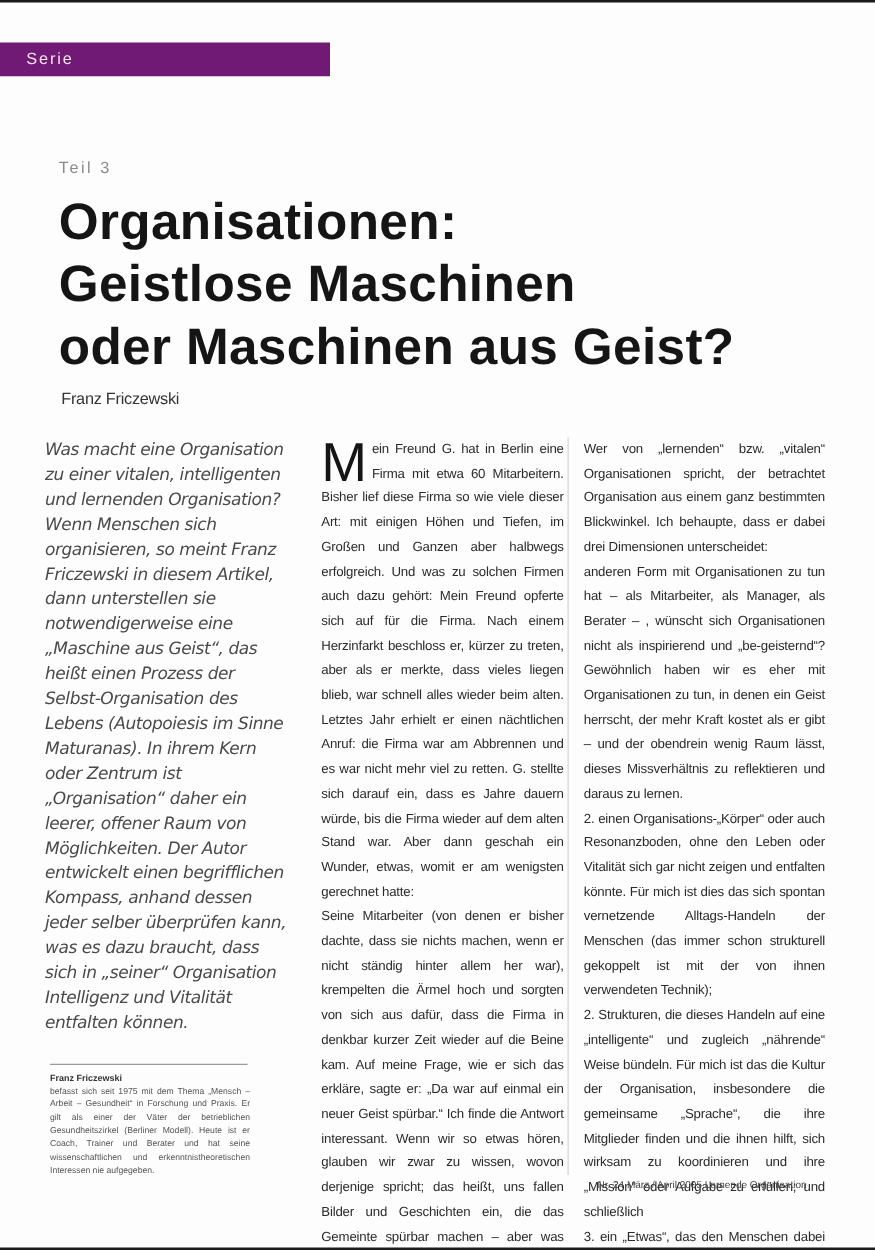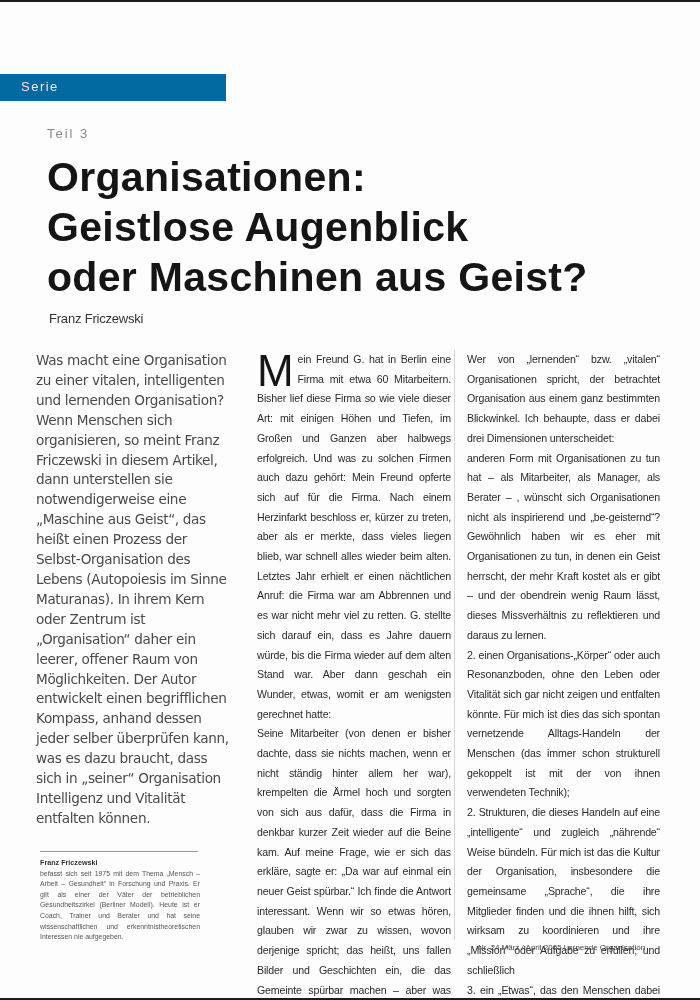--- a/index.html
+++ b/index.html
@@ -5,23 +5,22 @@
   html, body { margin: 0; padding: 0; }
   body {
     width: 700px; height: 1000px; position: relative; overflow: hidden;
     background: #fdfdfd;
     font-family: "Liberation Sans", sans-serif;
     color: #1a1a1a;
   }
   .topline { position: absolute; left: 0; top: 0; width: 700px; height: 2px; background: #1c1c1c; }
   .bottomline { position: absolute; left: 0; bottom: 0; width: 700px; height: 2px; background: #1c1c1c; }
   .serie-bar {
-    position: absolute; left: 0; top: 34px; width: 226px; height: 27px;
-    background: #0369a1;
-    margin-top: 40px;
+    position: absolute; left: 0; top: 34px; width: 264px; height: 27px;
+    background: #701a75;
   }
   .serie-bar span {
     position: absolute; left: 21px; top: 5px; color: #fbe3ea;
     font-size: 13px; letter-spacing: 1.5px;
   }
   .teil {
     position: absolute; left: 47px; top: 126px; font-size: 13px; color: #8a8a8a;
     letter-spacing: 2px;
   }
   .title {
@@ -29,21 +28,21 @@
     font-size: 41px; line-height: 50px; color: #151515; font-weight: bold;
     letter-spacing: 0.3px; margin: 0;
   }
   .title div { white-space: nowrap; }
   .author {
     position: absolute; left: 49px; top: 311px; font-size: 13px; color: #333;
     letter-spacing: -0.2px;
   }
   .intro {
     position: absolute; left: 36px; top: 351px; width: 196px;
-    font-size: 13.6px; line-height: 19.9px; color: #4a4a4a;
+    font-size: 13.6px; line-height: 19.9px; font-style: italic; color: #4a4a4a;
     font-family: "DejaVu Sans", sans-serif; letter-spacing: -0.35px;
   }
   .intro p { margin: 0; }
   .bio-rule {
     position: absolute; left: 40px; top: 851px; width: 158px; height: 1px; background: #9a9a9a;
   }
   .bio {
     position: absolute; left: 40px; top: 858px; width: 160px;
     font-size: 6.9px; line-height: 10.6px; color: #555; text-align: justify;
   }
@@ -71,21 +70,21 @@
 <div class="topline"></div>
 
 <div class="serie-bar">
   <span>Serie</span>
 </div>
 
 <div class="teil">Teil 3</div>
 
 <h1 class="title">
   <div>Organisationen:</div>
-  <div>Geistlose Augenblick</div>
+  <div>Geistlose Maschinen</div>
   <div>oder Maschinen aus Geist?</div>
 </h1>
 
 <div class="author">Franz Friczewski</div>
 
 <div class="intro">
   <p>Was macht eine Organisation zu einer vitalen, intelligenten und lernenden Organisation? Wenn Menschen sich organisieren, so meint Franz Friczewski in diesem Artikel, dann unterstellen sie notwendigerweise eine „Maschine aus Geist“, das heißt einen Prozess der Selbst-Organisation des Lebens (Autopoiesis im Sinne Maturanas). In ihrem Kern oder Zentrum ist „Organisation“ daher ein leerer, offener Raum von Möglichkeiten. Der Autor entwickelt einen begrifflichen Kompass, anhand dessen jeder selber überprüfen kann, was es dazu braucht, dass sich in „seiner“ Organisation Intelligenz und Vitalität entfalten können.</p>
 </div>
 
 <div class="bio-rule"></div>

